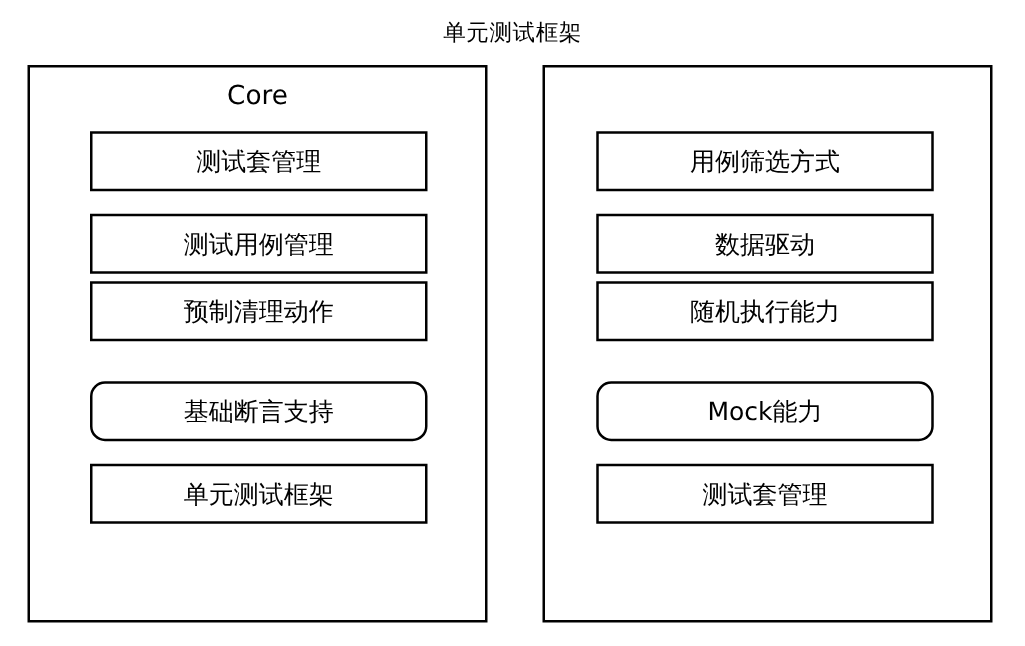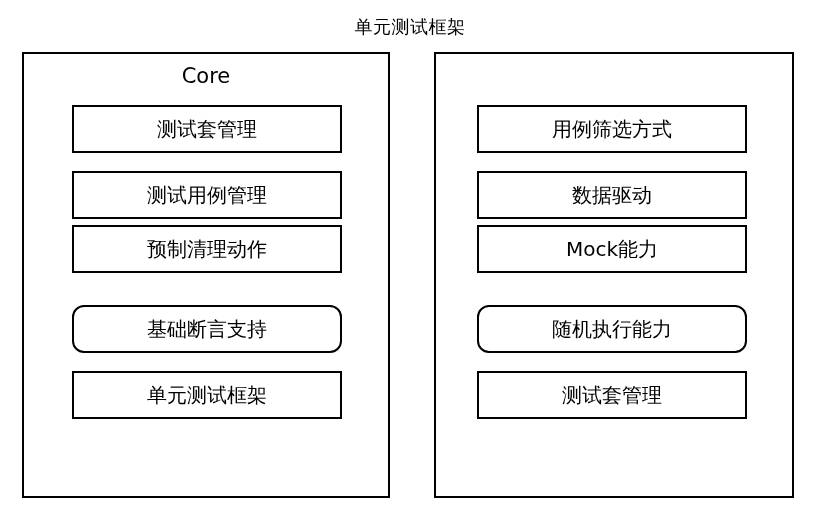--- a/index.html
+++ b/index.html
@@ -123,24 +123,24 @@
 
   <div class="group-box group-ext">
     <div class="items">
       <div class="item-box">
         <span class="item-label">用例筛选方式</span>
       </div>
       <div class="item-box">
         <span class="item-label">数据驱动</span>
       </div>
       <div class="item-box">
-        <span class="item-label">Mock能力</span>
+        <span class="item-label">随机执行能力</span>
       </div>
       <div class="item-box">
-        <span class="item-label">随机执行能力</span>
+        <span class="item-label">Mock能力</span>
       </div>
       <div class="item-box">
         <span class="item-label">测试套管理</span>
       </div>
     </div>
   </div>
 
 </div>
 
 </body></html>

